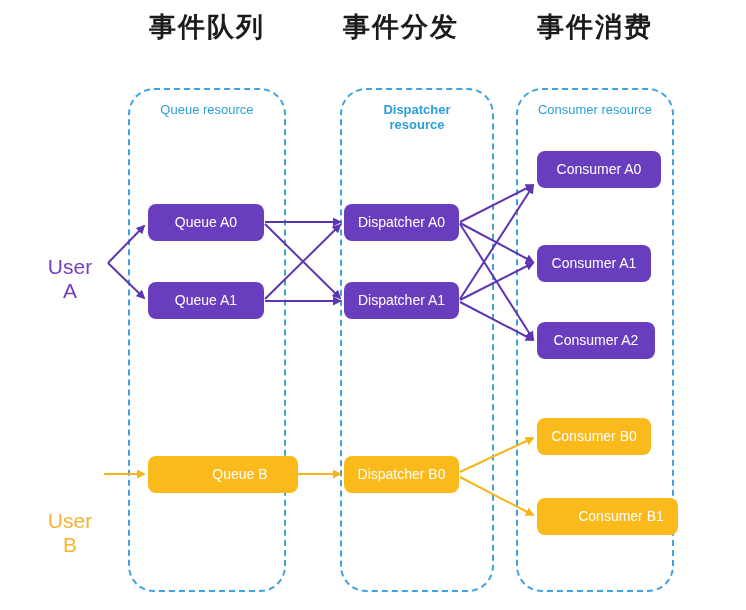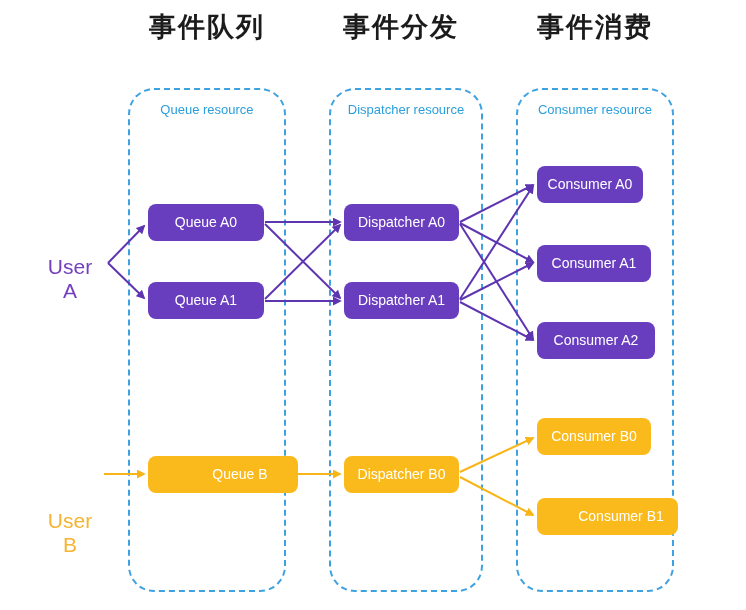--- a/index.html
+++ b/index.html
@@ -10,40 +10,40 @@
   .col-title{position:absolute;top:10px;height:34px;line-height:34px;text-align:center;
     font-size:27px;font-weight:700;color:#1b1b1b;letter-spacing:2px;}
   .t1{left:128px;width:158px;}
   .t2{left:324px;width:154px;}
   .t3{left:516px;width:158px;}
 
   
   .resource{position:absolute;top:88px;height:504px;border:2px dashed #3fa2e0;border-radius:26px;
     box-sizing:border-box;background:transparent;}
   .c1{left:128px;width:158px;}
-  .c2{left:329px;width:154px;}
+  .c2{left:340px;width:154px;font-weight:bold;}
   .c3{left:516px;width:158px;}
   .res-label{position:absolute;top:12px;left:10%;width:80%;text-align:center;
     font-size:13px;line-height:15px;color:#2b9fdb;}
 
   
   svg.edges{position:absolute;left:0;top:0;}
 
   
   .node{position:absolute;height:37px;line-height:37px;text-align:center;border-radius:8px;
     color:#ffffff;font-size:14px;}
   .node.purple{background:#693ebe;}
   .node.yellow{background:#fbba1b;}
   .qa0{left:148px;top:204px;width:116px;}
   .qa1{left:148px;top:282px;width:116px;}
   .qb {left:148px;top:456px;width:116px;padding-left:34px;}
   .da0{left:344px;top:204px;width:115px;}
   .da1{left:344px;top:282px;width:115px;}
   .db0{left:344px;top:456px;width:115px;}
-  .ca0{left:537px;top:166px;width:106px;}
+  .ca0{left:537px;top:151px;width:124px;}
   .ca1{left:537px;top:245px;width:114px;}
   .ca2{left:537px;top:322px;width:118px;}
   .cb0{left:537px;top:418px;width:114px;}
   .cb1{left:537px;top:498px;width:114px;padding-left:27px;}
 
   
   .user-label{position:absolute;width:60px;text-align:center;font-size:21px;}
   .ua{left:40px;top:255px;color:#7440be;}
   .ub{left:40px;top:466px;color:#f6b430;margin-top:43px;}
 </style>

